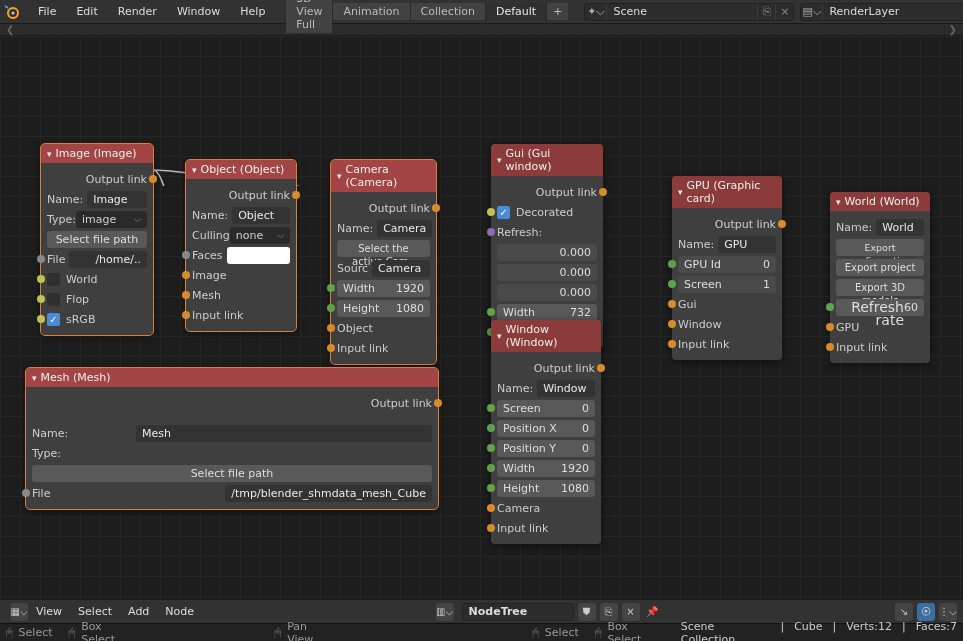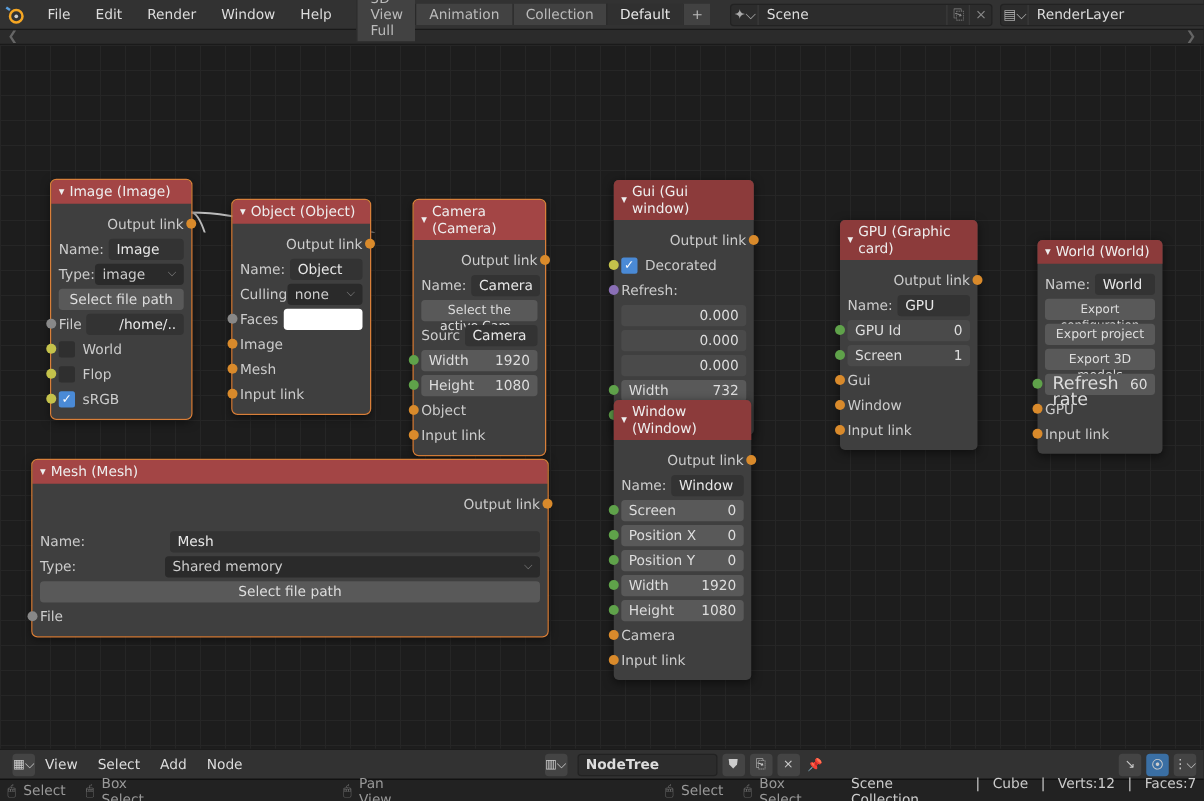--- a/index.html
+++ b/index.html
@@ -29,21 +29,21 @@
 .node.sel { outline: 1px solid #d87f3a; }
 .node-header { background: #8c3b3b; color: #eee; font-size: 11px; padding: 3px 6px; border-top-left-radius: 4px; border-top-right-radius:4px; display:flex; align-items:center;}
 .node.sel .node-header { background:#a34545; }
 .node-header .disclosure { margin-right:4px; font-size:9px;}
 .node-body { padding: 5px 6px; }
 .row { display:flex; align-items:center; height:18px; margin:2px 0; position:relative;}
 .row.right { justify-content:flex-end;}
 .lbl { color:#ccc; }
 .val-field { flex: 1; background:#555; color:#e8e8e8; border-radius:3px; padding:2px 6px; height:17px; line-height:13px; margin-left:4px;}
 .val-field.dark { background:#333; }
-.ctrl { flex:1; background:#595959; border-radius:3px; padding:2px 6px; height:17px; line-height:13px; display:flex;}
+.ctrl { flex:1; background:#595959; border-radius:3px; padding:2px 6px; height:17px; line-height:13px; display:flex;text-align:right;}
 .ctrl .cname { color:#ddd;}
 .ctrl .cval { margin-left:auto; color:#ddd;}
 .ctrl.darker { background:#4a4a4a;}
 .btn-full { flex:1; background:#595959; border-radius:3px; text-align:center; padding:2px 6px; height:17px; line-height:13px; color:#ddd; cursor:pointer;}
 .select { flex:1; background:#2a2a2a; border-radius:3px; padding:2px 6px; height:17px; line-height:13px; display:flex; color:#ccc;}
 .select::after { content:"⌵"; margin-left:auto; color:#888; font-size:9px;}
 .colorswatch { flex:1; background:#fff; border-radius:3px; height:17px;}
 .chk { width:13px; height:13px; border-radius:2px; background:#2f2f2f; margin-right:6px; display:inline-flex; align-items:center; justify-content:center;}
 .chk.on { background:#4a8ad6;}
 .chk.on::after { content:"✓"; color:#fff; font-size:10px;}
@@ -264,30 +264,28 @@
     <div class="row right">
           <span class="lbl">Output link</span>
           <span class="sock r orange"></span>
         </div>
     <div class="row" style="margin-top:12px">
           <span class="lbl" style="width:100px">Name:</span>
           <span class="val-field dark">Mesh</span>
         </div>
     <div class="row">
           <span class="lbl" style="width:100px">Type:</span>
-          <span class="select">
-            <span>Shared memory</span>
-          </span>
         </div>
     <div class="row">
           <span class="btn-full">Select file path</span>
         </div>
     <div class="row">
           <span class="sock l grey"></span>
           <span class="lbl" style="width:190px">File</span>
+          <span class="val-field dark" style="text-align:center">/tmp/blender_shmdata_mesh_Cube</span>
         </div>
   </div>
 </div>
 
 <div class="node" style="left:491px; top:108px; width:112px;">
   <div class="node-header">
         <span class="disclosure">▾</span>
         <span>Gui (Gui window)</span>
       </div>
   <div class="node-body">

